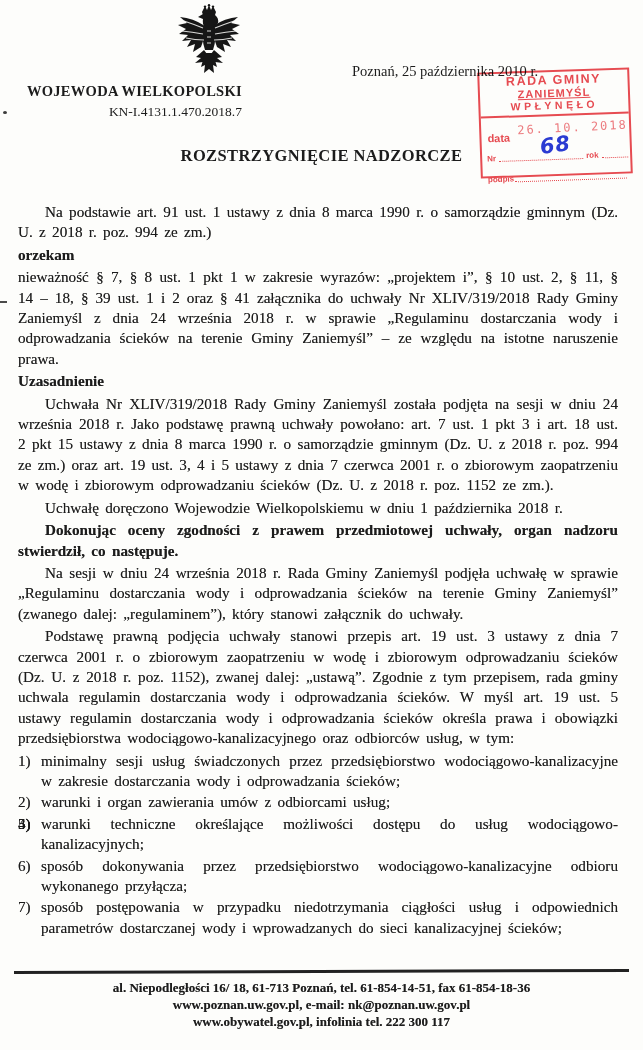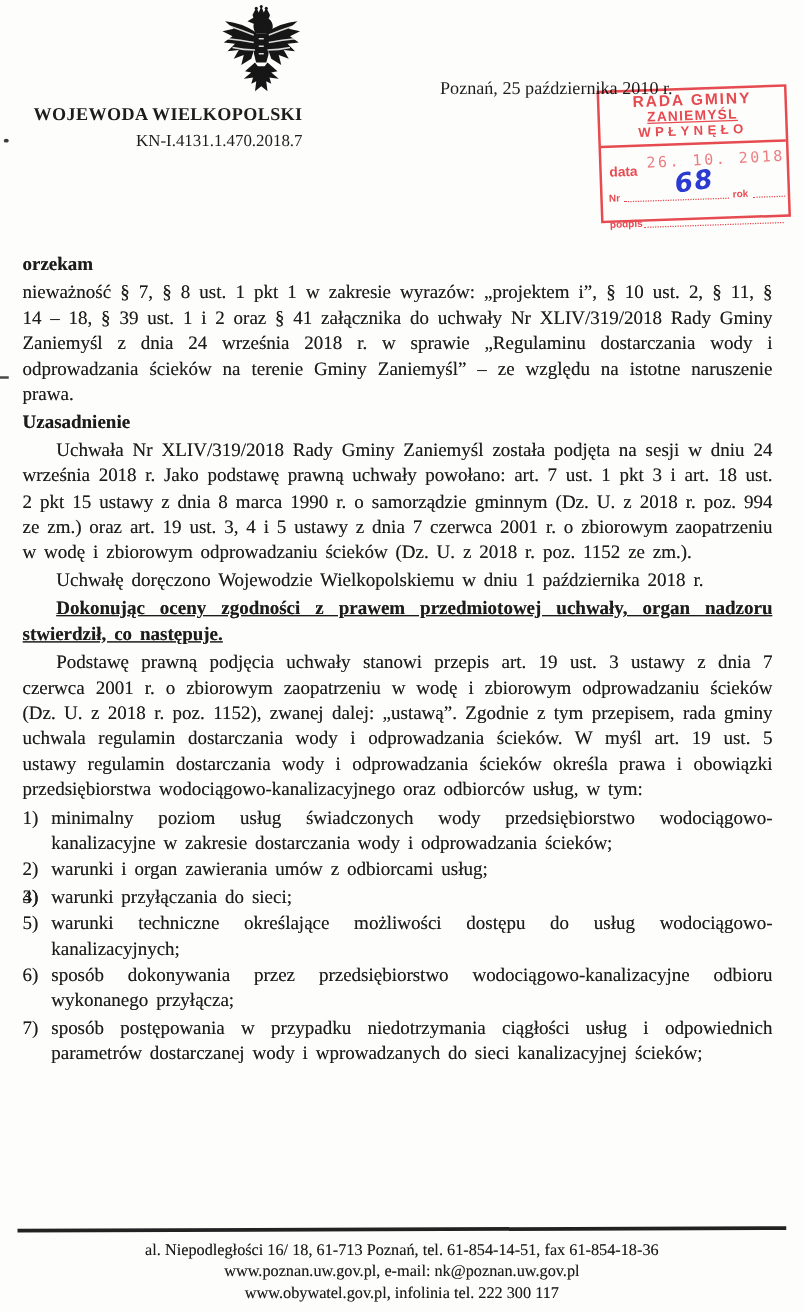--- a/index.html
+++ b/index.html
@@ -41,27 +41,27 @@
     transform:rotate(-6deg);letter-spacing:1px;}
   
   .body{
     position:absolute;left:18px;top:202px;width:600px;bottom:66px;overflow:hidden;
     font-size:15.2px;line-height:20.4px;text-align:justify;word-spacing:2.5px;
     text-shadow:0 0 .35px rgba(20,20,20,.55);
   }
   .body p{margin:0 0 2px 0;}
   .ind{text-indent:27px;}
   .h{font-weight:bold;text-align:left;text-indent:0;margin:6px 0 5px;word-spacing:normal;}
-  .bold{font-weight:bold;text-decoration:underline;}
+  .bold{font-weight:bold;}
   .li{position:relative;padding-left:23px;margin:0 0 1px 0;}
   .li .num{position:absolute;left:0;top:0;text-indent:0;}
   
-  .footer{position:absolute;left:0;right:0;bottom:0;height:68px;text-align:center;
+  .footer{position:absolute;left:0;right:0;bottom:0;height:80px;text-align:center;
     font-size:13px;line-height:17px;padding-top:9px;box-sizing:border-box;
-    text-shadow:0 0 .3px rgba(20,20,20,.5);}
+    text-shadow:0 0 .3px rgba(20,20,20,.5);font-weight:bold;}
   .rule{position:absolute;left:14px;right:14px;top:0;height:3px;background:#222;
     transform:rotate(-.2deg);}
   
   .speck1{position:absolute;left:3px;top:111px;width:4px;height:3px;background:#3a3a3a;border-radius:50%;}
   .speck2{position:absolute;left:0;top:301px;width:7px;height:2px;background:#4a4a4a;}
 </style>
 </head>
 <body>
 
 <div class="page">
@@ -107,43 +107,45 @@
       <span class="ink-number">68</span>
       <span class="roklbl">rok</span>
       <span class="dots rokdots"></span>
     </div>
     <div class="row">
       <span class="lbl">podpis</span>
       <span class="dots podots"></span>
     </div>
   </div>
 
+  <div class="doc-title">ROZSTRZYGNIĘCIE NADZORCZE</div>
 
   <div class="body">
+    <p class="ind">Na podstawie art. 91 ust. 1 ustawy z dnia 8 marca 1990 r. o samorządzie gminnym (Dz. U. z 2018 r. poz. 994 ze zm.)</p>
     <p class="h">orzekam</p>
     <p>nieważność § 7, § 8 ust. 1 pkt 1 w zakresie wyrazów: „projektem i”, § 10 ust. 2, § 11, § 14 – 18, § 39 ust. 1 i 2 oraz § 41 załącznika do uchwały Nr XLIV/319/2018 Rady Gminy Zaniemyśl z dnia 24 września 2018 r. w sprawie „Regulaminu dostarczania wody i odprowadzania ścieków na terenie Gminy Zaniemyśl” – ze względu na istotne naruszenie prawa.</p>
     <p class="h">Uzasadnienie</p>
     <p class="ind">Uchwała Nr XLIV/319/2018 Rady Gminy Zaniemyśl została podjęta na sesji w dniu 24 września 2018 r. Jako podstawę prawną uchwały powołano: art. 7 ust. 1 pkt 3 i art. 18 ust. 2 pkt 15 ustawy z dnia 8 marca 1990 r. o samorządzie gminnym (Dz. U. z 2018 r. poz. 994 ze zm.) oraz art. 19 ust. 3, 4 i 5 ustawy z dnia 7 czerwca 2001 r. o zbiorowym zaopatrzeniu  w wodę i zbiorowym odprowadzaniu ścieków (Dz. U. z 2018 r. poz. 1152 ze zm.).</p>
     <p class="ind">Uchwałę doręczono Wojewodzie Wielkopolskiemu w dniu 1 października 2018 r.</p>
     <p class="ind bold">Dokonując oceny zgodności z prawem przedmiotowej uchwały, organ nadzoru stwierdził, co następuje.</p>
+    <p class="ind">Na sesji w dniu 24 września 2018 r. Rada Gminy Zaniemyśl podjęła uchwałę w sprawie „Regulaminu dostarczania wody i odprowadzania ścieków na terenie Gminy Zaniemyśl” (zwanego dalej: „regulaminem”), który stanowi załącznik do uchwały.</p>
     <p class="ind">Podstawę prawną podjęcia uchwały stanowi przepis art. 19 ust. 3 ustawy z dnia 7 czerwca 2001 r. o zbiorowym zaopatrzeniu w wodę i zbiorowym odprowadzaniu ścieków (Dz. U. z 2018 r. poz. 1152), zwanej dalej: „ustawą”. Zgodnie z tym przepisem, rada gminy uchwala regulamin dostarczania wody i odprowadzania ścieków. W myśl art. 19 ust. 5 ustawy regulamin dostarczania wody i odprowadzania ścieków określa prawa i obowiązki przedsiębiorstwa wodociągowo-kanalizacyjnego oraz odbiorców usług, w tym:</p>
     <div class="li">
       <span class="num">1)</span>
-      <span>minimalny poziom usług świadczonych wody przedsiębiorstwo wodociągowo-kanalizacyjne w zakresie dostarczania wody i odprowadzania ścieków;</span>
+      <span>minimalny sesji usług świadczonych przez przedsiębiorstwo wodociągowo-kanalizacyjne w zakresie dostarczania wody i odprowadzania ścieków;</span>
     </div>
     <div class="li">
       <span class="num">2)</span>
       <span>warunki i organ zawierania umów z odbiorcami usług;</span>
     </div>
     <div class="li">
       <span class="num">3)</span>
     </div>
     <div class="li">
       <span class="num">4)</span>
-      <span>warunki przyłączania do sieci;</span>
     </div>
     <div class="li">
       <span class="num">5)</span>
       <span>warunki techniczne określające możliwości dostępu do usług wodociągowo-kanalizacyjnych;</span>
     </div>
     <div class="li">
       <span class="num">6)</span>
       <span>sposób dokonywania przez przedsiębiorstwo wodociągowo-kanalizacyjne odbioru wykonanego przyłącza;</span>
     </div>
     <div class="li">

